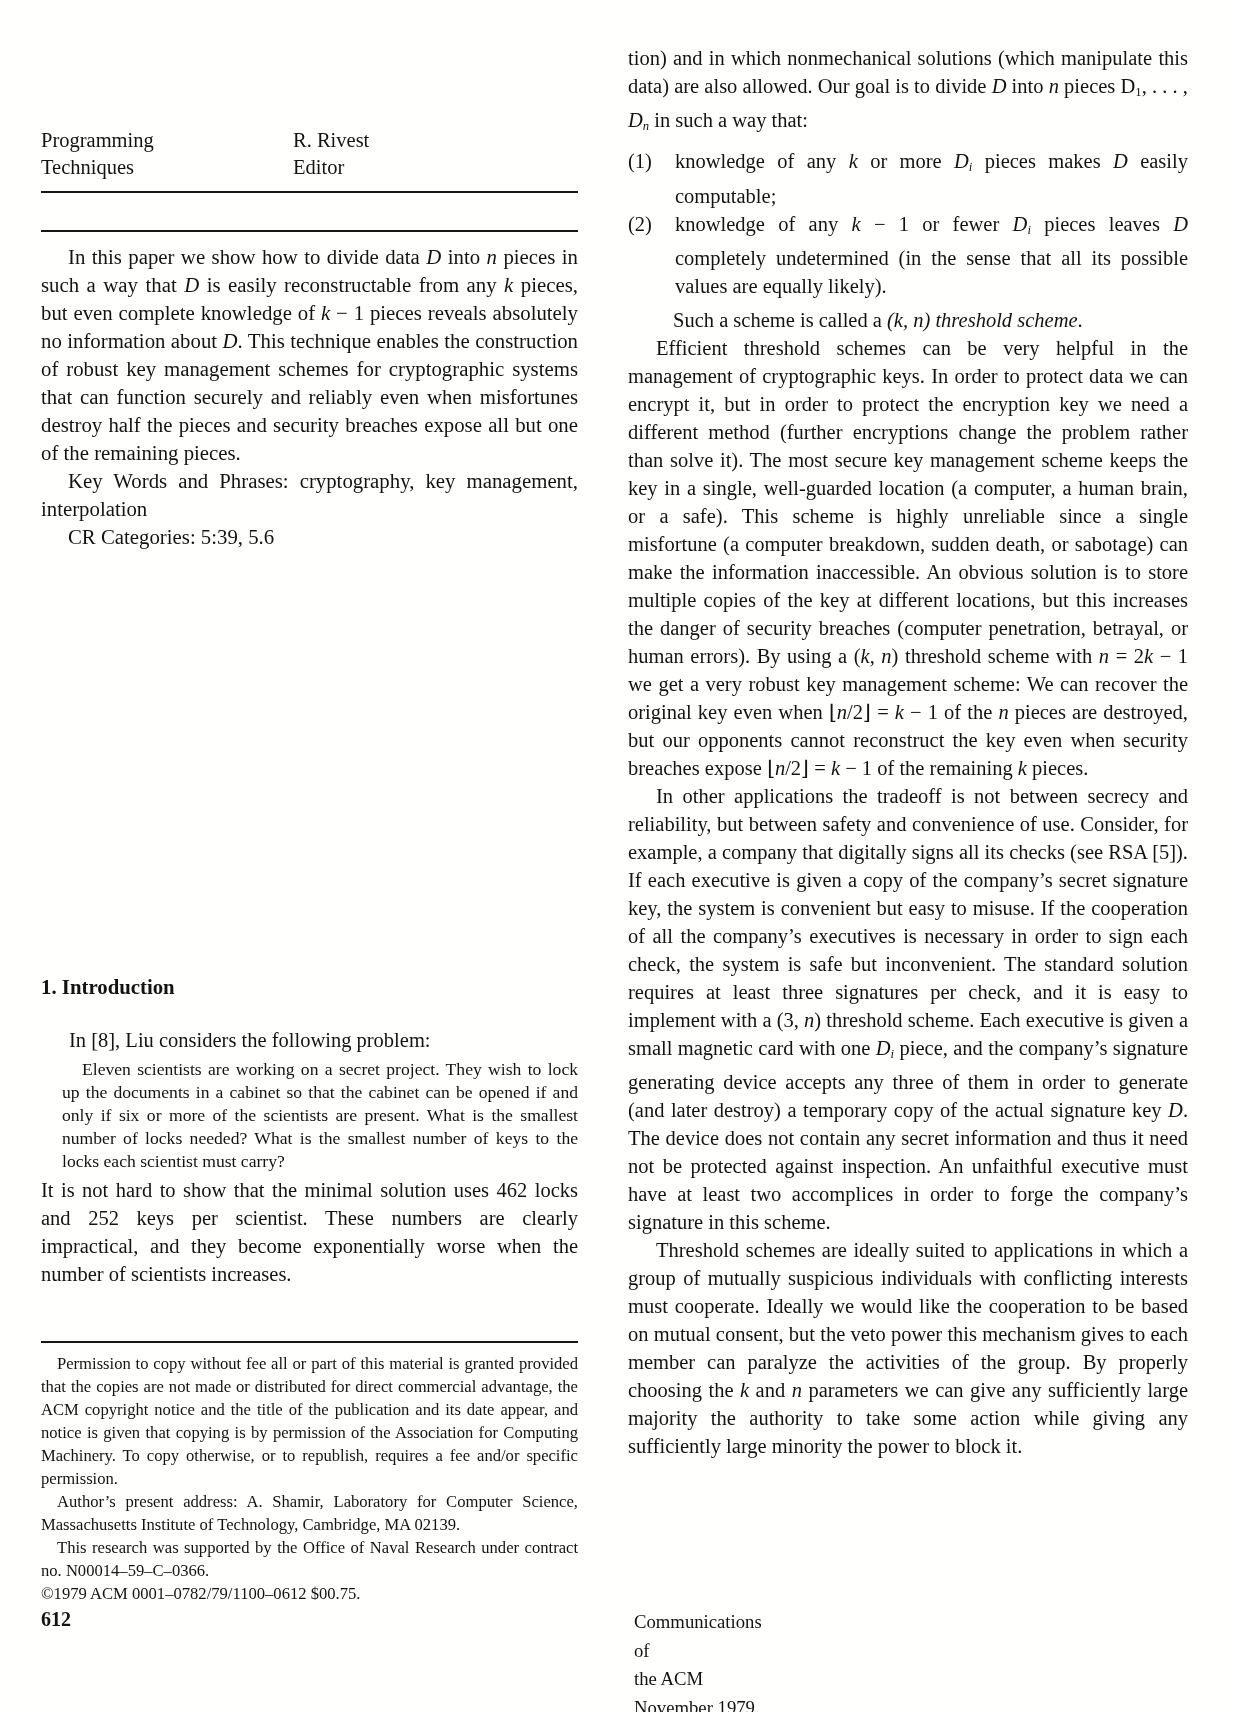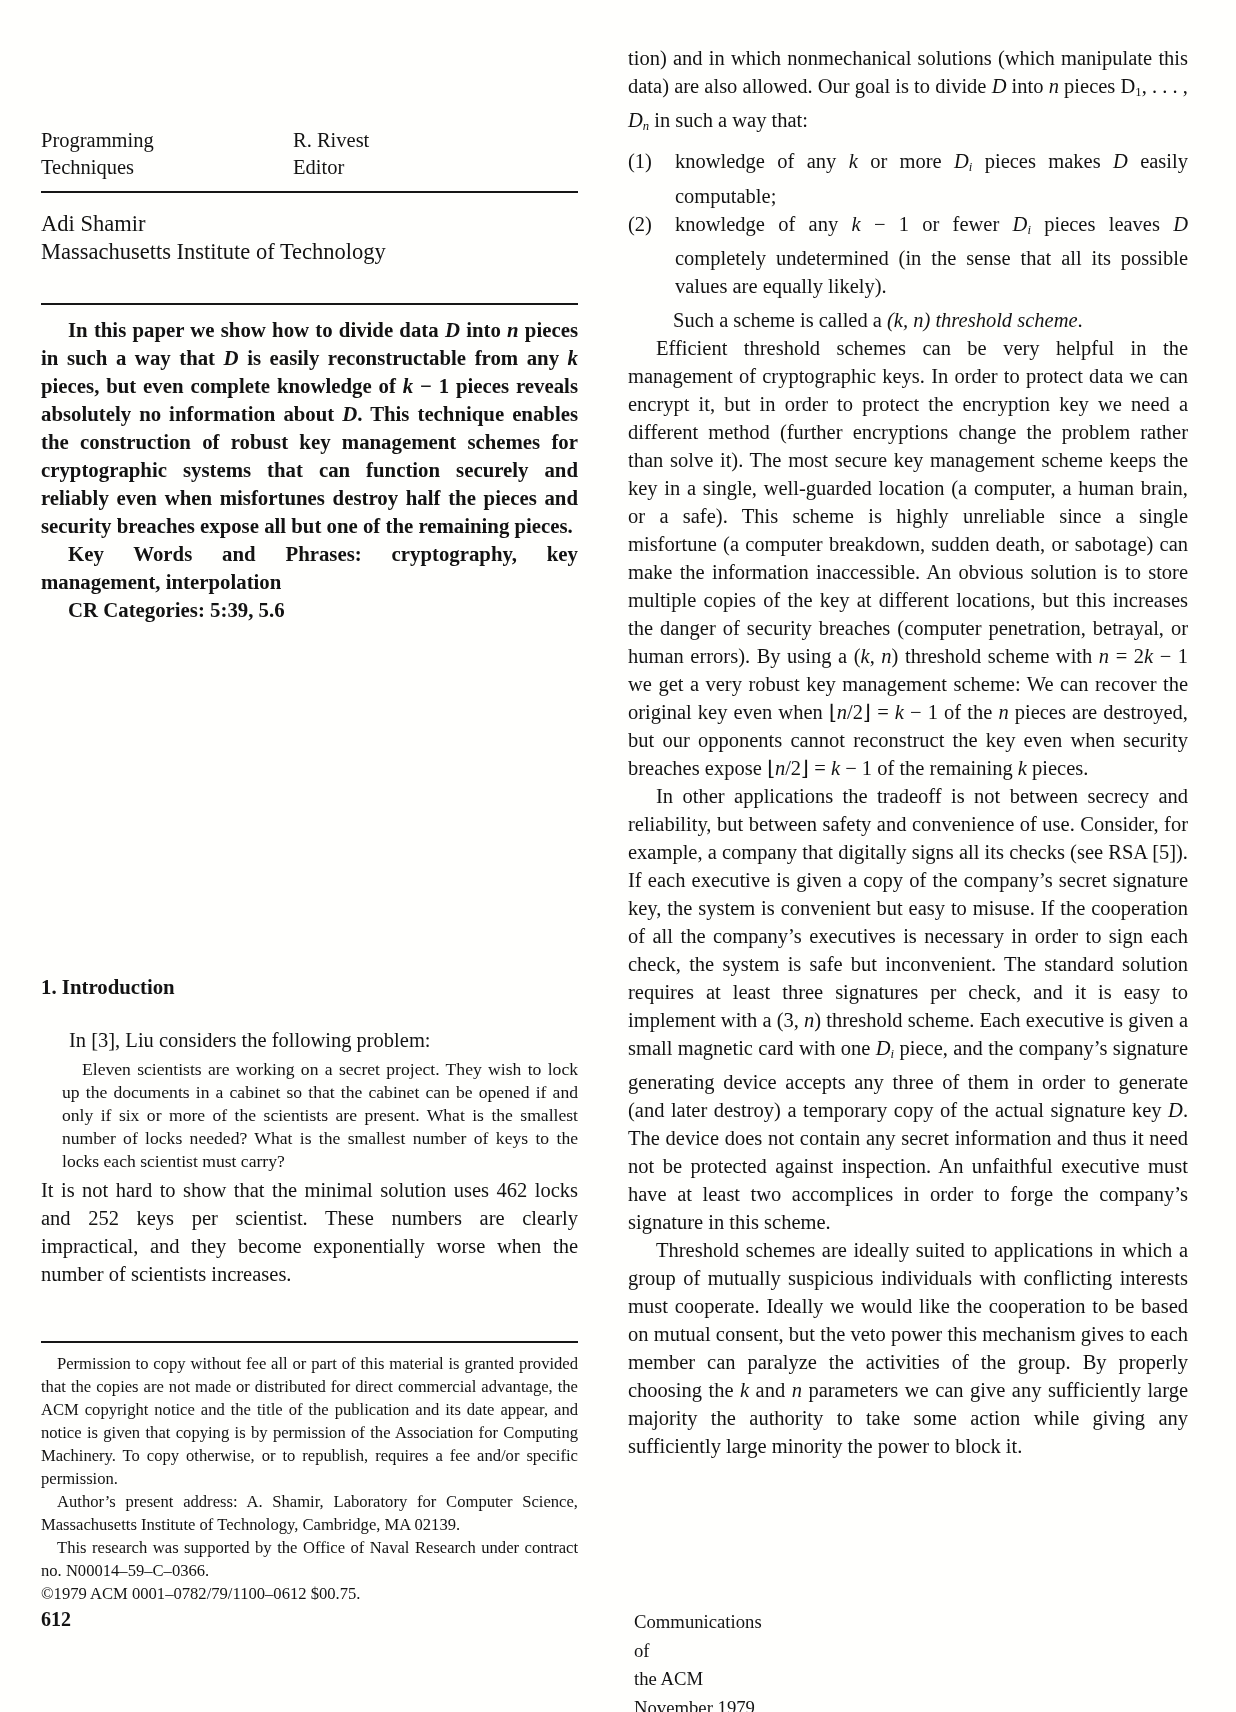--- a/index.html
+++ b/index.html
@@ -18,21 +18,21 @@
   
   .masthead { display:flex; margin-top:127px; font-size:20.5px; line-height:27px; }
   .masthead-section { width:252px; }
   .rule { height:0; border:none; border-top:2.5px solid #161616; }
   .rule-masthead { margin-top:10px; }
 
   h1.title { margin:14px 0 0 0; font-size:47px; font-weight:400; line-height:1.08; letter-spacing:-0.5px; }
   .author-block { margin-top:17px; font-size:22.5px; line-height:28px; }
 
   .rule-abstract { margin-top:37px; }
-  .abstract-block { margin-top:11px; font-weight:700; font-size:20.8px; line-height:28px; text-align:justify; }
+  .abstract-block { margin-top:11px; font-weight:400; font-size:20.8px; line-height:28px; text-align:justify; }
   .abstract-block p { text-indent:27px; }
 
   .intro { position:absolute; top:973px; left:0; width:537px; font-size:20.5px; line-height:28px; text-align:justify; }
   .intro h2 { margin:0 0 25px 0; font-size:20.8px; font-weight:700; line-height:28px; text-align:left; }
   .indent { text-indent:28px; }
   .quote { margin:4px 0 3px 21px; font-size:17.6px; line-height:23px; text-indent:20px; text-align:justify; }
 
   .footnote { position:absolute; top:1341px; left:0; width:537px; font-size:16.6px; line-height:23px; text-align:justify; }
   .footnote .rule { margin-bottom:9px; }
   .fn-indent { text-indent:16px; }
@@ -65,36 +65,32 @@
       </div>
       <div class="masthead-editor">
         <div>R. Rivest</div>
         <div>Editor</div>
       </div>
     </div>
 
     <div class="rule rule-masthead"></div>
 
 
-    <div class="author-block">
-      <div>Adi Shamir</div>
-      <div>Massachusetts Institute of Technology</div>
-    </div>
 
     <div class="rule rule-abstract"></div>
 
     <div class="abstract-block">
       <p>In this paper we show how to divide data <i>D</i> into <i>n</i> pieces in such a way that <i>D</i> is easily reconstructable from any <i>k</i> pieces, but even complete knowledge of <i>k</i> − 1 pieces reveals absolutely no information about <i>D</i>. This technique enables the construction of robust key management schemes for cryptographic systems that can function securely and reliably even when misfortunes destroy half the pieces and security breaches expose all but one of the remaining pieces.</p>
       <p>Key Words and Phrases: cryptography, key management, interpolation</p>
       <p>CR Categories: 5:39, 5.6</p>
     </div>
 
     <div class="intro">
       <h2>1. Introduction</h2>
-      <p class="indent">In [3], Liu considers the following problem:</p>
+      <p class="indent">In [8], Liu considers the following problem:</p>
       <div class="quote">Eleven scientists are working on a secret project. They wish to lock up the documents in a cabinet so that the cabinet can be opened if and only if six or more of the scientists are present. What is the smallest number of locks needed? What is the smallest number of keys to the locks each scientist must carry?</div>
       <p>It is not hard to show that the minimal solution uses 462 locks and 252 keys per scientist. These numbers are clearly impractical, and they become exponentially worse when the number of scientists increases.</p>
     </div>
 
     <div class="footnote">
       <div class="rule"></div>
       <p class="fn-indent">Permission to copy without fee all or part of this material is granted provided that the copies are not made or distributed for direct commercial advantage, the ACM copyright notice and the title of the publication and its date appear, and notice is given that copying is by permission of the Association for Computing Machinery. To copy otherwise, or to republish, requires a fee and/or specific permission.</p>
       <p class="fn-indent">Author’s present address: A. Shamir, Laboratory for Computer Science, Massachusetts Institute of Technology, Cambridge, MA 02139.</p>
       <p class="fn-indent">This research was supported by the Office of Naval Research under contract no. N00014–59–C–0366.</p>
       <p>©1979 ACM 0001–0782/79/1100–0612 $00.75.</p>

